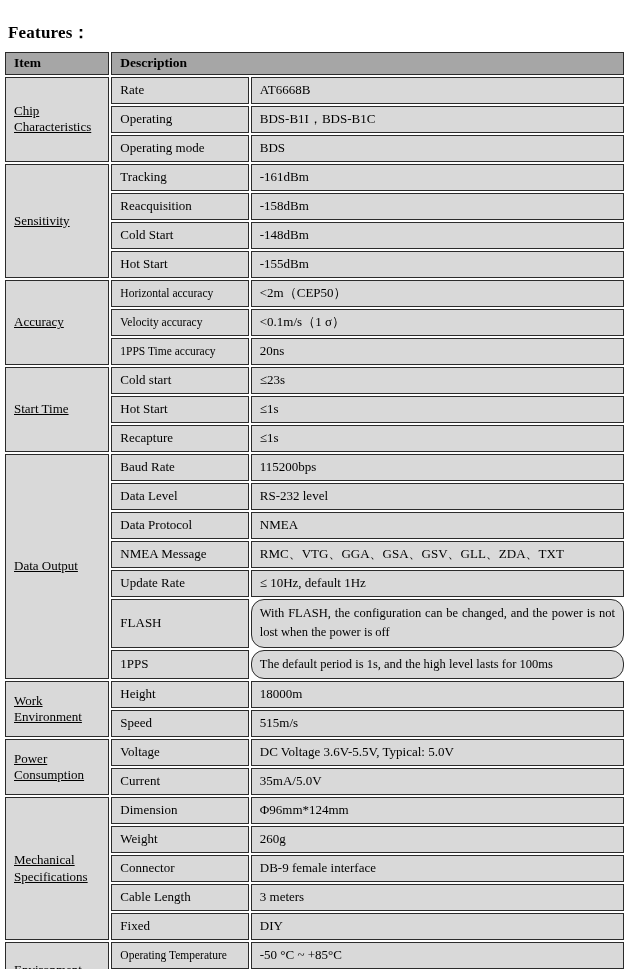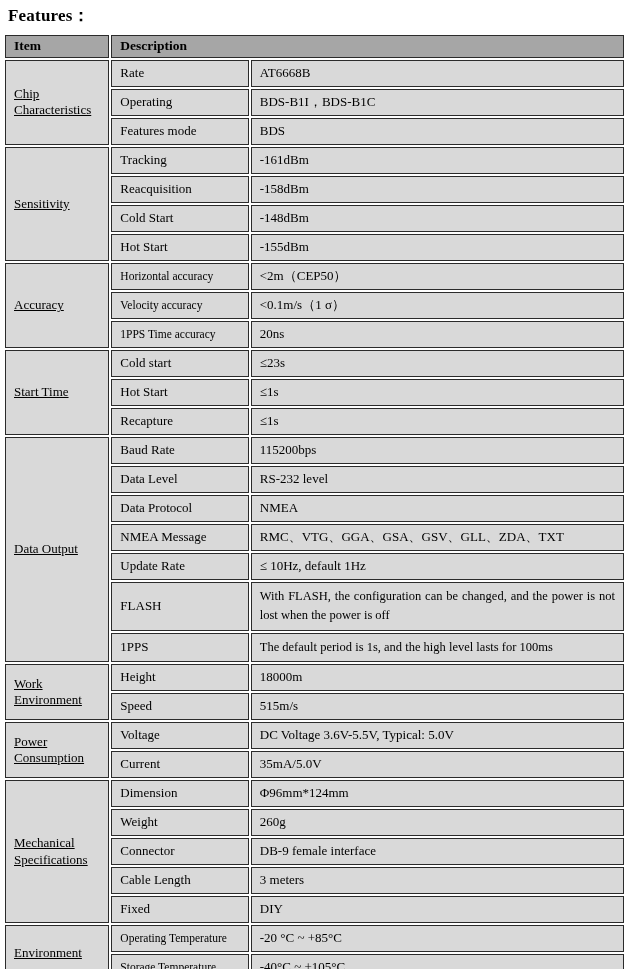--- a/index.html
+++ b/index.html
@@ -13,21 +13,21 @@
   *{ box-sizing:border-box; margin:0; padding:0; }
   html,body{ background:#ffffff; }
   body{
     width:630px; height:969px; overflow:hidden;
     font-family:"Liberation Serif","DejaVu Serif",serif;
     color:var(--text);
   }
   .page{ padding:4px 3px 0 3px; }
   .page-title{
     font-size:17px; font-weight:bold; letter-spacing:.2px;
-    margin:0 0 6px 5px; color:var(--text);
+    margin:17px 0 6px 5px; color:var(--text);
   }
   table.features{
     table-layout:fixed; width:623px;
     border-collapse:separate; border-spacing:2px;
     background:var(--gap);
   }
   col.c-group{ width:104px; }
   col.c-label{ width:137px; }
   col.c-value{ width:372px; }
   th,td{
@@ -40,21 +40,21 @@
   th{
     background:var(--header-bg);
     text-align:left; font-weight:bold; font-size:13.5px;
     height:16px;
   }
   td{ background:var(--cell-bg); height:27px; }
   td.group{ vertical-align:middle;text-decoration:underline; }
   td.small{ font-size:11.5px;margin-top:27px; }
   td.value-long{
     font-size:12.5px; text-align:justify;
-    line-height:1.55; padding-top:4px; padding-bottom:4px;
+    line-height:1.55; padding-top:4px; padding-bottom:4px;border-radius:13px;
   }
 </style>
 </head>
 <body>
 
 <div class="page">
   <h1 class="page-title">Features：</h1>
 
   <table class="features">
     <colgroup>
@@ -72,21 +72,21 @@
         <tr>
           <td class="group" rowspan="3">Chip Characteristics</td>
           <td class="label">Rate</td>
           <td class="value">AT6668B</td>
         </tr>
         <tr>
           <td class="label">Operating</td>
           <td class="value">BDS-B1I，BDS-B1C</td>
         </tr>
         <tr>
-          <td class="label">Features mode</td>
+          <td class="label">Operating mode</td>
           <td class="value">BDS</td>
         </tr>
         <tr>
           <td class="group" rowspan="4">Sensitivity</td>
           <td class="label">Tracking</td>
           <td class="value">-161dBm</td>
         </tr>
         <tr>
           <td class="label">Reacquisition</td>
           <td class="value">-158dBm</td>
@@ -189,21 +189,21 @@
           <td class="label">Cable Length</td>
           <td class="value">3 meters</td>
         </tr>
         <tr>
           <td class="label">Fixed</td>
           <td class="value">DIY</td>
         </tr>
         <tr>
           <td class="group" rowspan="2">Environment</td>
           <td class="label small">Operating Temperature</td>
-          <td class="value">-20 °C ~ +85°C</td>
+          <td class="value">-50 °C ~ +85°C</td>
         </tr>
         <tr>
           <td class="label small">Storage Temperature</td>
           <td class="value">-40°C ~ +105°C</td>
         </tr>
       </tbody>
   </table>
 </div>
 
 </body></html>

